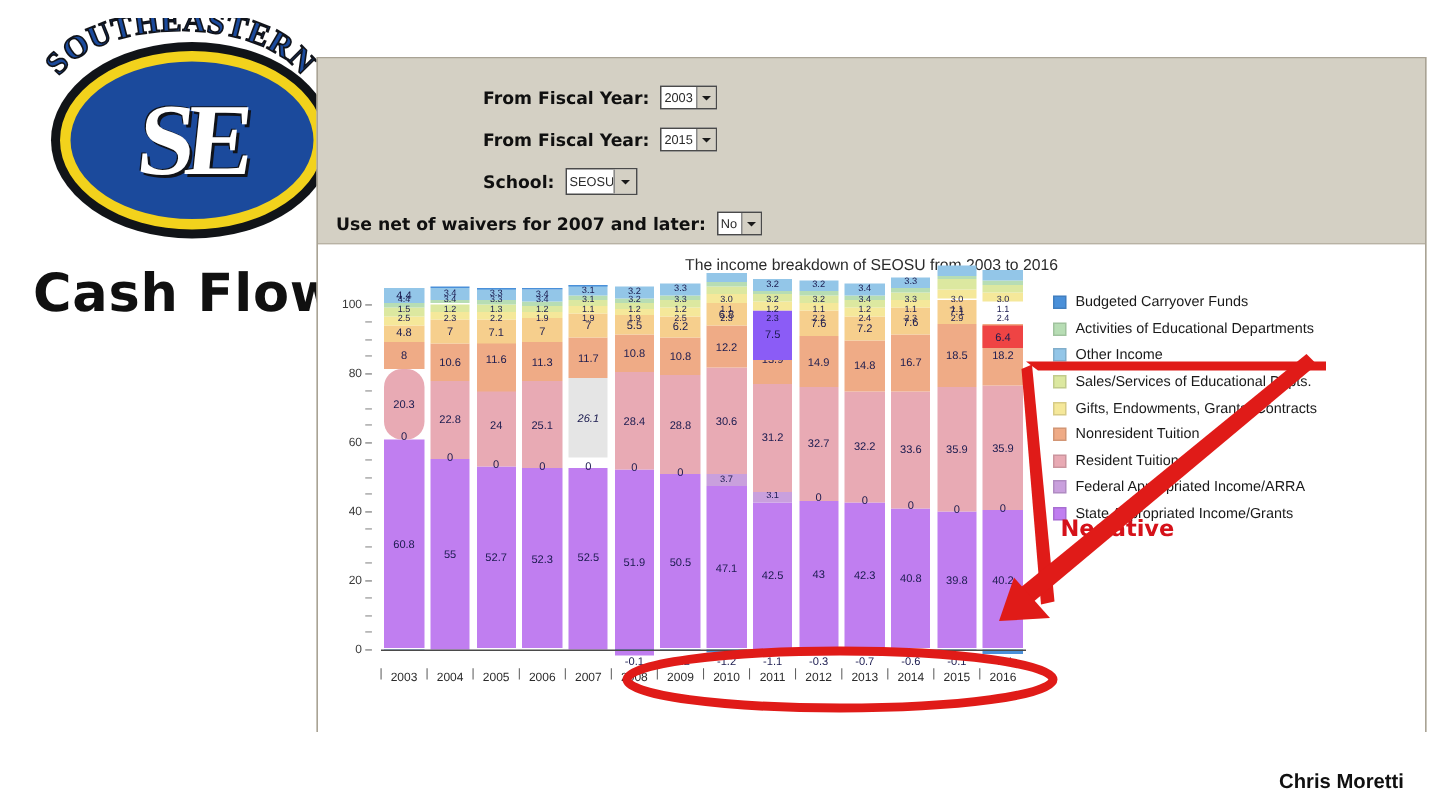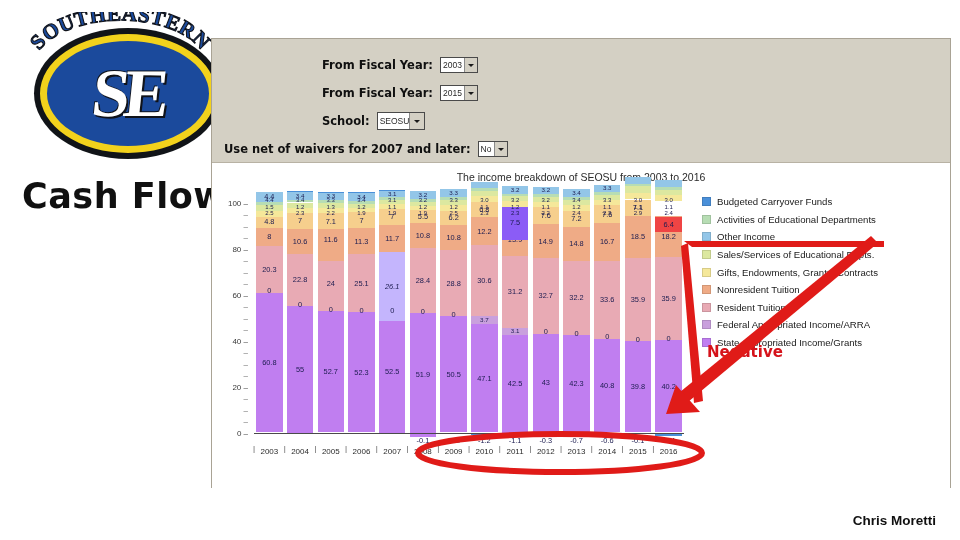--- a/index.html
+++ b/index.html
@@ -248,21 +248,21 @@
         <div class="ytick minor" style="top: 69px; color: rgb(102, 102, 102);">–</div>
         <div class="ytick" style="top: 57.5px;">80 –</div>
         <div class="ytick minor" style="top: 46px; color: rgb(102, 102, 102);">–</div>
         <div class="ytick minor" style="top: 34.5px; color: rgb(102, 102, 102);">–</div>
         <div class="ytick minor" style="top: 23px; color: rgb(102, 102, 102);">–</div>
         <div class="ytick" style="top: 11.5px;">100 –</div>
       </div>
     <div id="plot">
         <div class="bar-col" style="left: 2.15px; width: 26.4143px; height: 253px; bottom: 0px;">
           <div class="seg" style="top: 101.66px; height: 139.84px; background: rgb(192, 126, 240);">60.8</div>
-          <div class="seg" style="top: 54.97px; height: 46.69px; background: rgb(232, 170, 180);">20.3</div>
+          <div class="seg" style="top: 54.97px; height: 46.69px; background: rgb(232, 170, 180); border-radius: 12px;">20.3</div>
           <div class="seg" style="top: 36.57px; height: 18.4px; background: rgb(239, 171, 134);">8</div>
           <div class="seg" style="top: 25.53px; height: 11.04px; background: rgb(246, 207, 141);">4.8</div>
           <div class="seg tiny" style="top: 20.24px; height: 5.29px; background: rgb(245, 232, 154);"></div>
           <div class="seg tiny" style="top: 14.49px; height: 5.75px; background: rgb(220, 232, 160);"></div>
           <div class="seg tiny" style="top: 11.04px; height: 3.45px; background: rgb(183, 221, 180);"></div>
           <div class="seg" style="top: 0.92px; height: 10.12px; background: rgb(147, 198, 232);">4.4</div>
           <div class="seg" style="top: 95.66px; height: 9px; background: transparent;">0</div>
           <div class="seg" style="top: 241.5px; height: 1px; background: rgb(74, 144, 217);"></div>
         </div>
         <div class="bar-col" style="left: 32.8643px; width: 26.4143px; height: 253px; bottom: 0px;">
@@ -296,21 +296,21 @@
           <div class="seg" style="top: 21.39px; height: 16.1px; background: rgb(246, 207, 141);">7</div>
           <div class="seg tiny" style="top: 17.02px; height: 4.37px; background: rgb(245, 232, 154);"></div>
           <div class="seg tiny" style="top: 12.65px; height: 4.37px; background: rgb(220, 232, 160);"></div>
           <div class="seg tiny" style="top: 9.89px; height: 2.76px; background: rgb(183, 221, 180);"></div>
           <div class="seg tiny" style="top: 2.07px; height: 7.82px; background: rgb(147, 198, 232);">3.4</div>
           <div class="seg tiny" style="top: 1.15px; height: 0.92px; background: rgb(74, 144, 217);"></div>
           <div class="seg" style="top: 115.21px; height: 9px; background: transparent;">0</div>
         </div>
         <div class="bar-col" style="left: 125.007px; width: 26.4143px; height: 253px; bottom: 0px;">
           <div class="seg" style="top: 120.75px; height: 120.75px; background: rgb(192, 126, 240);">52.5</div>
-          <div class="seg" style="top: 60.72px; height: 69px; background: #c4b5fd; font-style: italic;">26.1</div>
+          <div class="seg" style="top: 60.72px; height: 53px; background: #e5e5e5; font-style: italic;">26.1</div>
           <div class="seg" style="top: 33.81px; height: 26.91px; background: rgb(239, 171, 134);">11.7</div>
           <div class="seg" style="top: 17.71px; height: 16.1px; background: rgb(246, 207, 141);">7</div>
           <div class="seg tiny" style="top: 13.34px; height: 4.37px; background: rgb(245, 232, 154);"></div>
           <div class="seg tiny" style="top: 8.97px; height: 4.37px; background: rgb(220, 232, 160);"></div>
           <div class="seg tiny" style="top: 6.44px; height: 2.53px; background: rgb(183, 221, 180);"></div>
           <div class="seg tiny" style="top: -0.69px; height: 7.13px; background: rgb(147, 198, 232);">3.1</div>
           <div class="seg tiny" style="top: -1.15px; height: 0.46px; background: rgb(74, 144, 217);"></div>
           <div class="seg" style="top: 114.75px; height: 9px; background: transparent;">0</div>
         </div>
         <div class="bar-col" style="left: 155.721px; width: 26.4143px; height: 253px; bottom: 0px;">

